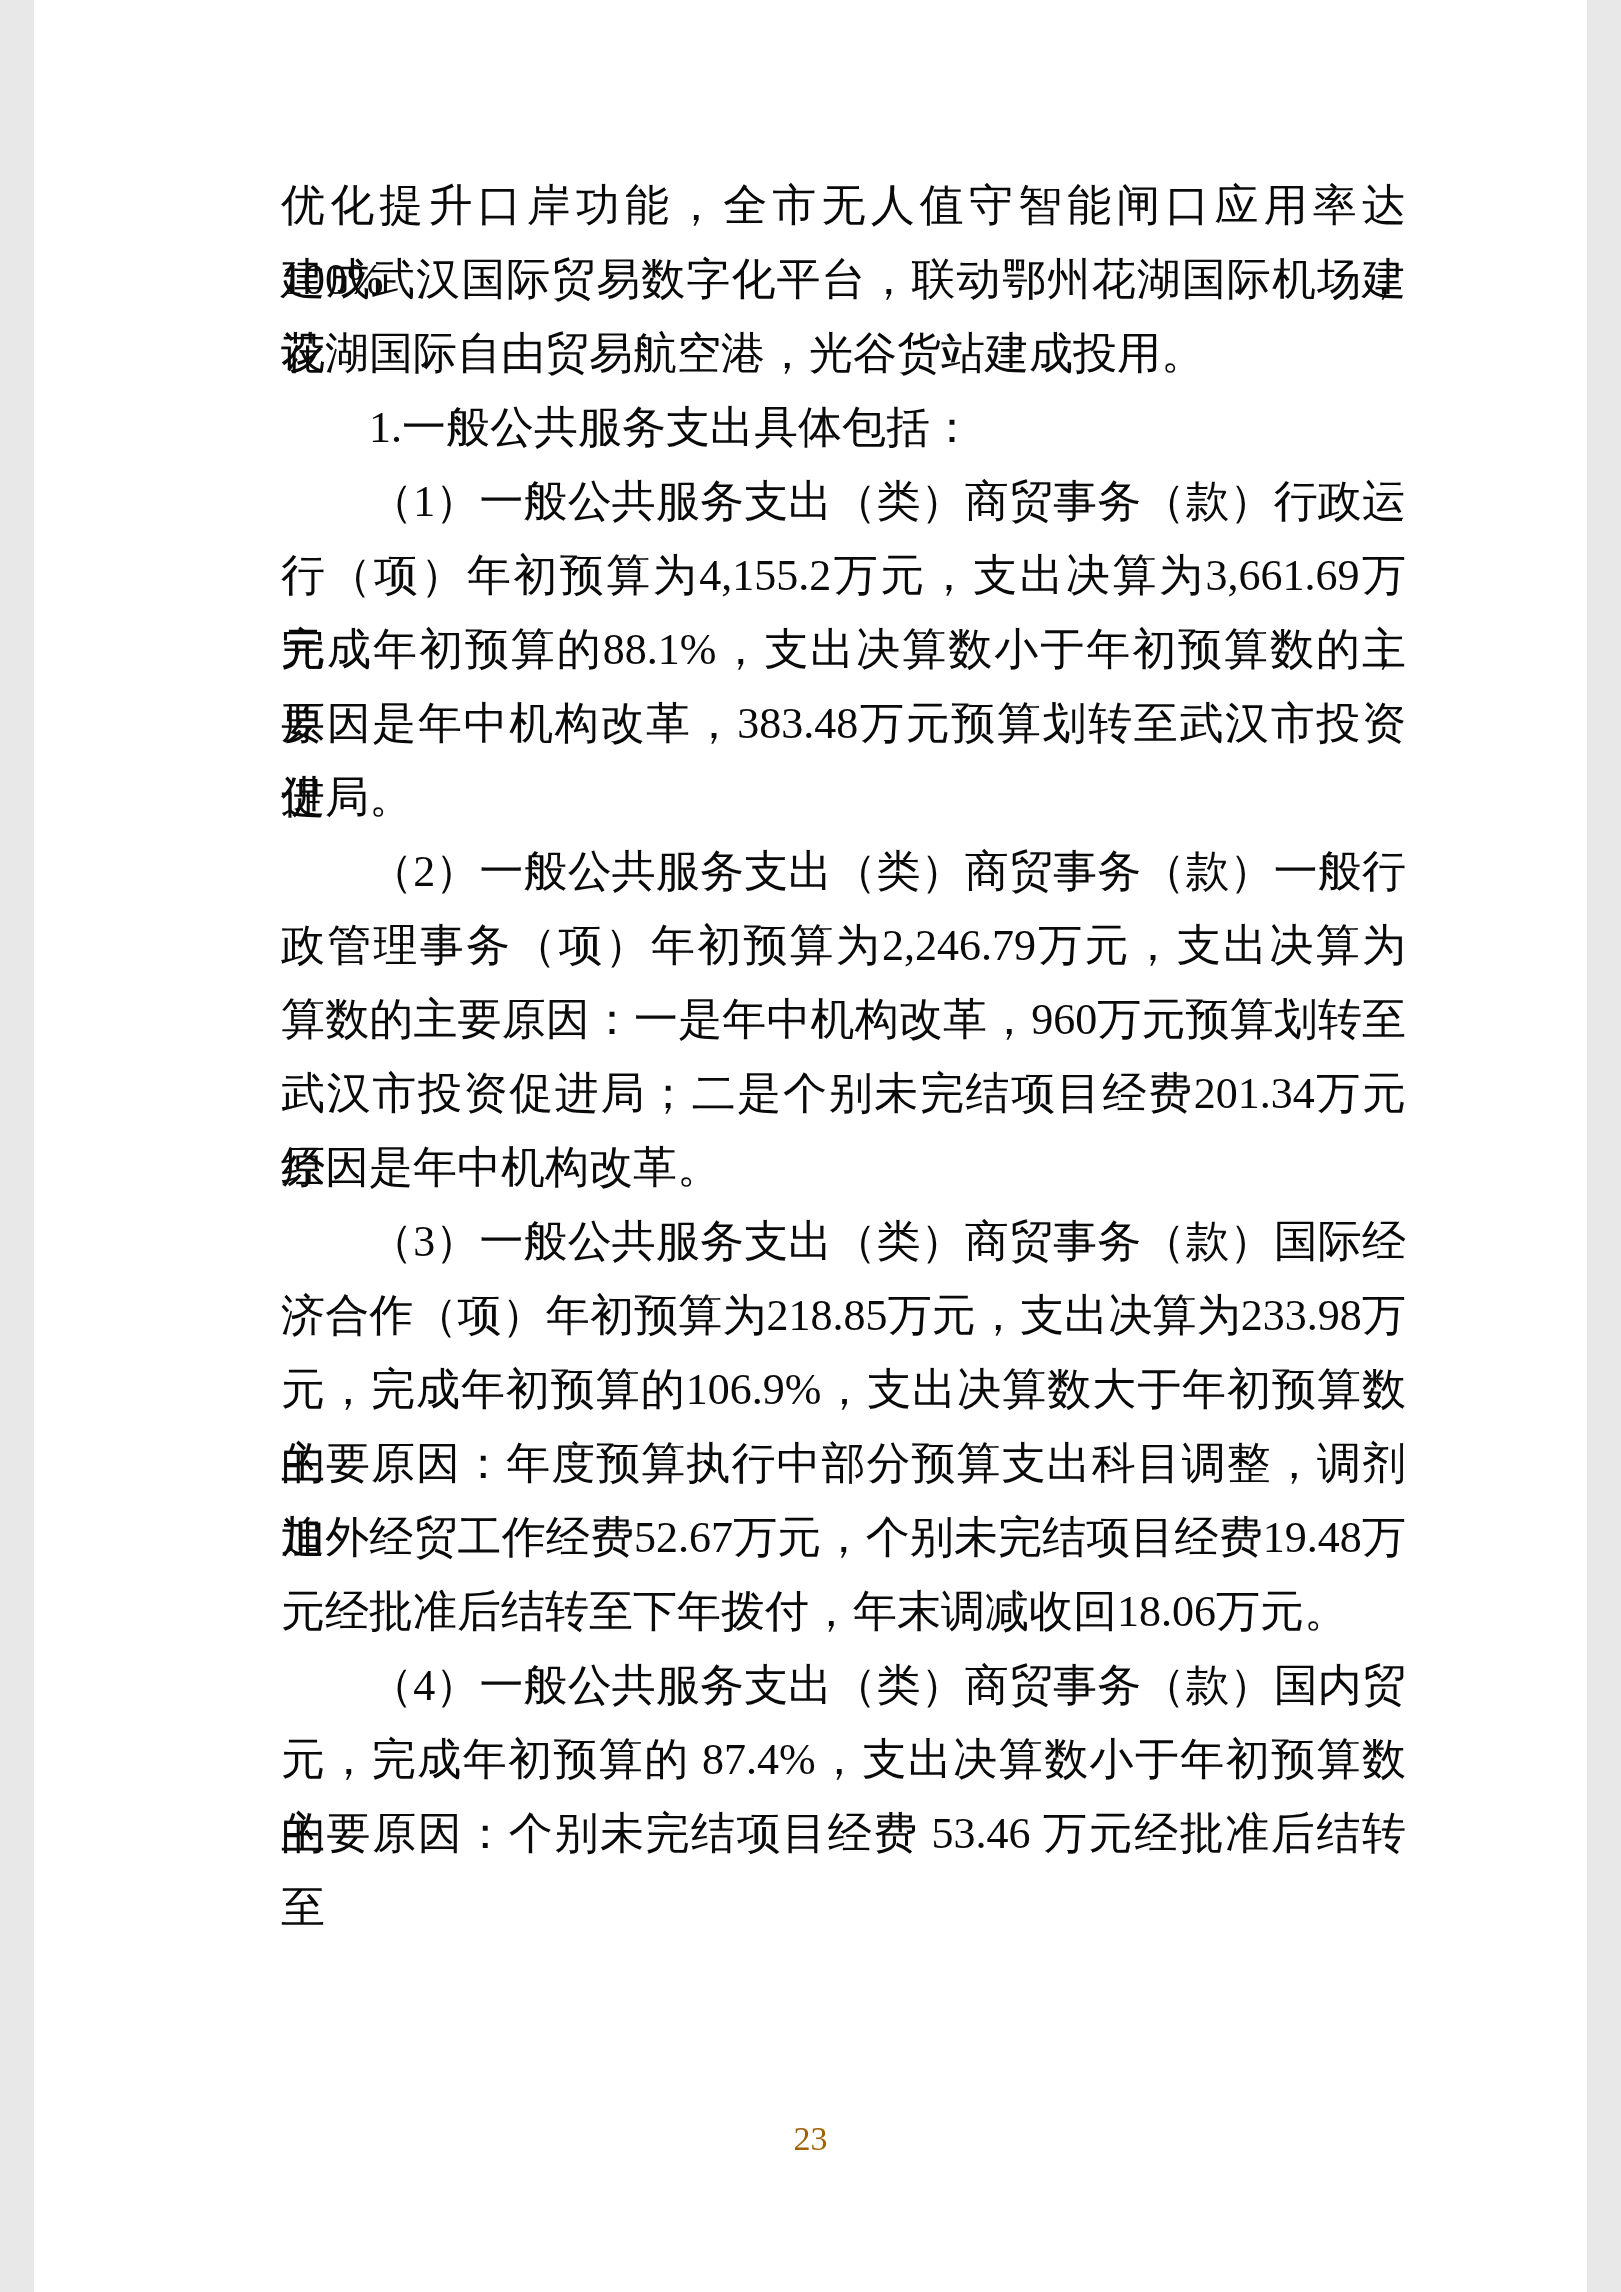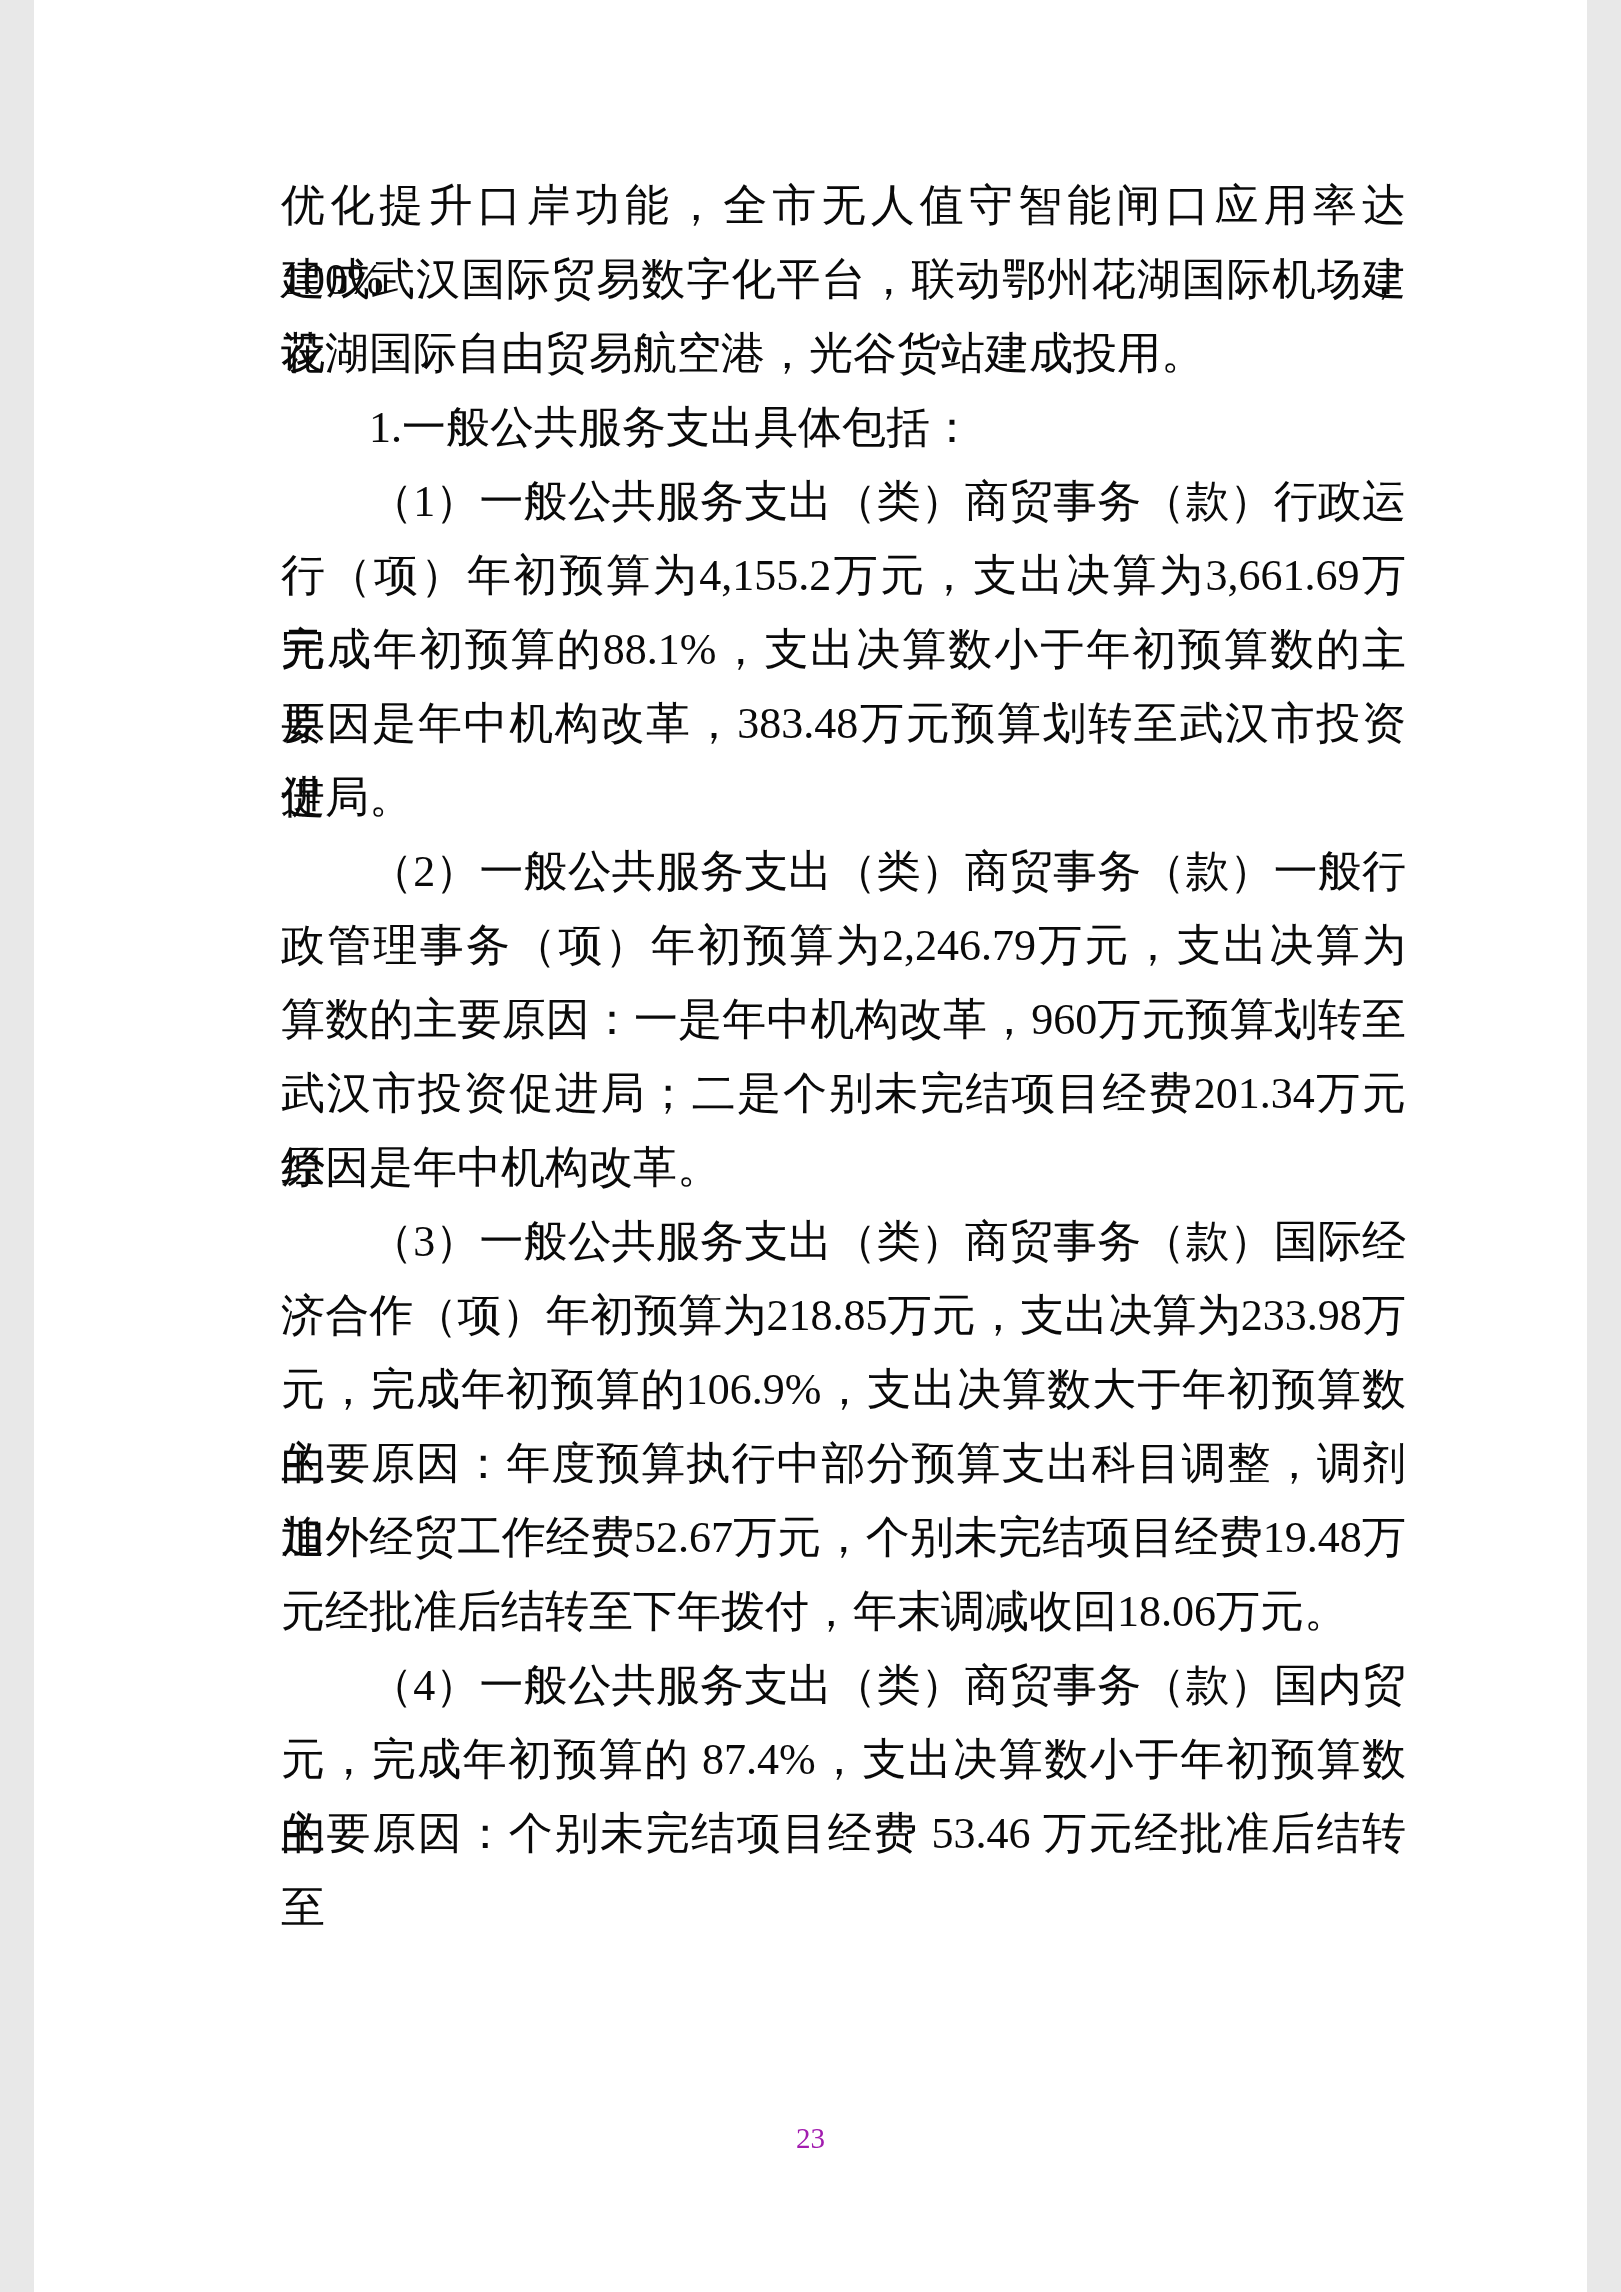--- a/index.html
+++ b/index.html
@@ -37,23 +37,23 @@
   .ind {
     text-indent: 88px;
     font-family: Liberation Serif, serif;
   }
   .pagenum {
     position: absolute;
     top: 2123px;
     left: 0;
     width: 100%;
     text-align: center;
-    font-size: 29px;
+    font-size: 34px;
     line-height: 31px;
-    color: #a21caf;
+    color: #a16207;
   }
 </style>
 </head>
 <body>
 
 <div class="page">
   <div class="textblock">
     <div class="line just">优化提升口岸功能，全市无人值守智能闸口应用率达100%，</div>
     <div class="line just">建成武汉国际贸易数字化平台，联动鄂州花湖国际机场建设</div>
     <div class="line">花湖国际自由贸易航空港，光谷货站建成投用。</div>

